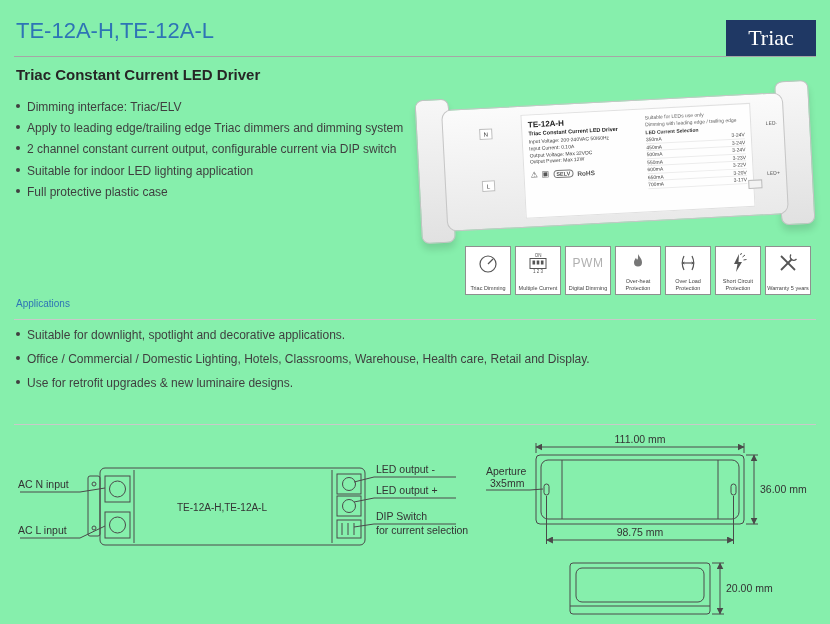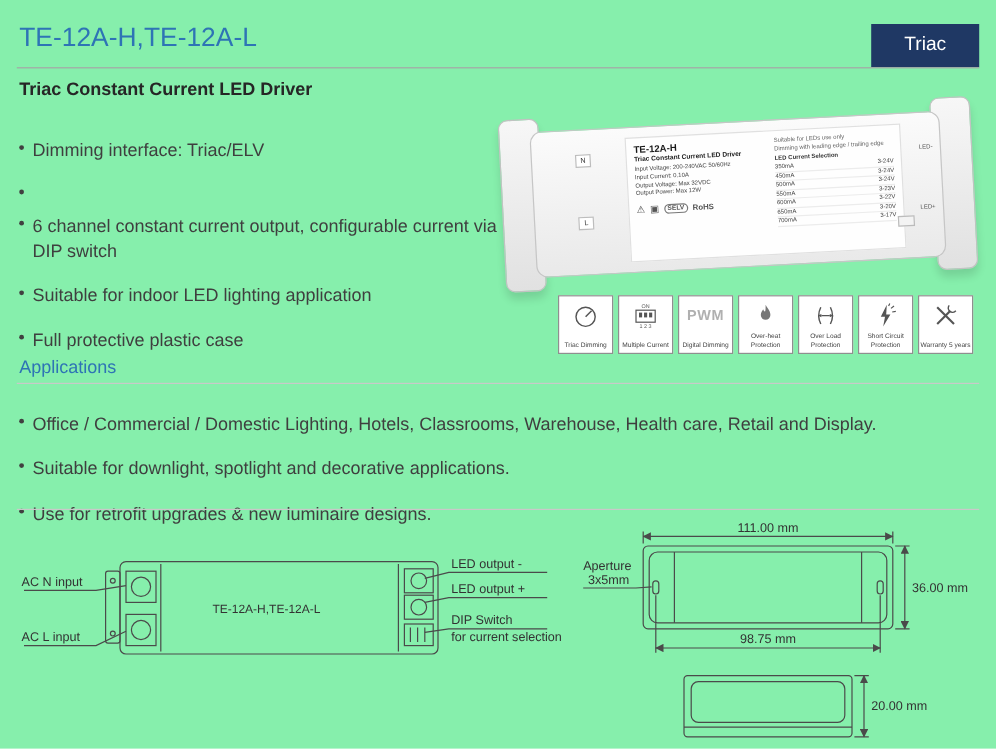--- a/index.html
+++ b/index.html
@@ -2,32 +2,32 @@
 <html><head>
 <meta charset="utf-8">
 <style>
   * { margin:0; padding:0; box-sizing:border-box; }
   html,body { background:#ffffff; }
   body { font-family:"Liberation Sans", sans-serif; }
   .page { position:relative; width:830px; height:624px; background:#86efac; overflow:hidden; }
 
   .title { position:absolute; left:16px; top:18px; font-size:22px; color:#2e74b5; }
   .brand { position:absolute; right:14px; top:20px; width:90px; height:36px; background:#1f3864; color:#fff;
-           font-size:16px; display:flex; align-items:center; justify-content:center; }
+           font-size:22px; display:flex; align-items:center; justify-content:center;font-family:Liberation Serif, serif; }
   .hr { position:absolute; left:14px; right:14px; border-top:1px solid #a6a6a6; }
   .hr-top { top:56px; }
   .hr-app { top:319px; border-color:#c9c9c9; }
   .hr-mech { top:424px; border-color:#c9c9c9; }
   .subtitle { position:absolute; left:16px; top:66px; font-size:15px; font-weight:bold; color:#262626; }
 
   .features { position:absolute; left:16px; top:99px; width:402px; }
-  .feat, .app-row { display:flex; gap:7px; margin-bottom:5px; font-size:15px; line-height:1.35; color:#3f3f3f;margin-top:17px; }
+  .feat, .app-row { display:flex; gap:7px; margin-bottom:5px; font-size:12px; line-height:1.35; color:#3f3f3f; }
   .dot { flex:none; width:4px; height:4px; border-radius:50%; background:#404040; margin-top:5px; }
 
-  .sec-head { position:absolute; left:16px; font-size:15px; color:#2e74b5; }
+  .sec-head { position:absolute; left:16px; font-size:10px; color:#2e74b5; }
   .app-head { top:298px; }
   .mech-head { top:402px; }
   .apps { position:absolute; left:16px; top:327px; width:800px; }
   .apps .app-row { margin-bottom:8px; }
 
   
   .photo { position:absolute; left:418px; top:88px; width:394px; height:148px; }
   .device { position:absolute; inset:0; transform:rotate(-3deg); }
   .flange { position:absolute; top:2px; bottom:2px; width:34px; background:linear-gradient(180deg,#f7f7f7,#e1e1e1);
             border:1px solid #c2c2c2; border-radius:8px; box-shadow:0 6px 7px rgba(0,0,0,0.12); }
@@ -54,21 +54,21 @@
   .term-n { left:36px; top:20px; } .term-l { left:36px; top:72px; }
   .led-lab { position:absolute; right:6px; font-size:5px; color:#555; }
   .led-minus { top:26px; } .led-plus { top:76px; }
   .dev-dip { position:absolute; right:24px; bottom:26px; width:14px; height:9px; border:1px solid #bbb; background:#f3f3f3; }
 
   
   .badges { position:absolute; left:465px; top:246px; display:flex; gap:4px; }
   .badge { width:46px; height:49px; border:1px solid #8f8f8f; background:#fff; position:relative; }
   .badge-icon { position:absolute; top:2px; left:0; right:0; height:27px; display:flex; align-items:center; justify-content:center; }
   .badge-cap { position:absolute; bottom:2px; left:1px; right:1px; text-align:center; font-size:5.5px; line-height:1.25; color:#444; }
-  .pwm-big { font-size:12px; font-weight:700; color:#b0b0b0; letter-spacing:0.5px; }
+  .pwm-big { font-size:12px; font-weight:400; color:#b0b0b0; letter-spacing:0.5px; }
 
   .mech { position:absolute; left:0; top:432px; }
   .mech text { font-family:"Liberation Sans", sans-serif; }
 </style>
 </head>
 <body>
 
 <div class="page">
 
   <div class="title">TE-12A-H,TE-12A-L</div>
@@ -76,24 +76,25 @@
   <div class="hr hr-top"></div>
   <div class="subtitle">Triac Constant Current LED Driver</div>
 
   <div class="features">
     <div class="feat">
         <span class="dot"></span>
         <span>Dimming interface: Triac/ELV</span>
       </div>
     <div class="feat">
         <span class="dot"></span>
-      </div>
-    <div class="feat">
-        <span class="dot"></span>
-        <span>6 channel constant current output, configurable current via DIP switch</span>
+        <span>Apply to leading edge/trailing edge Triac dimmers and dimming system</span>
+      </div>
+    <div class="feat">
+        <span class="dot"></span>
+        <span>2 channel constant current output, configurable current via DIP switch</span>
       </div>
     <div class="feat">
         <span class="dot"></span>
         <span>Suitable for indoor LED lighting application</span>
       </div>
     <div class="feat">
         <span class="dot"></span>
         <span>Full protective plastic case</span>
       </div>
   </div>
@@ -233,25 +234,25 @@
       </div>
       <div class="badge-cap">Warranty 5 years</div>
     </div>
   </div>
 
   <div class="sec-head app-head">Applications</div>
   <div class="hr hr-app"></div>
   <div class="apps">
     <div class="app-row">
         <span class="dot"></span>
+        <span>Suitable for downlight, spotlight and decorative applications.</span>
+      </div>
+    <div class="app-row">
+        <span class="dot"></span>
         <span>Office / Commercial / Domestic Lighting, Hotels, Classrooms, Warehouse, Health care, Retail and Display.</span>
-      </div>
-    <div class="app-row">
-        <span class="dot"></span>
-        <span>Suitable for downlight, spotlight and decorative applications.</span>
       </div>
     <div class="app-row">
         <span class="dot"></span>
         <span>Use for retrofit upgrades &amp; new luminaire designs.</span>
       </div>
   </div>
 
   <div class="hr hr-mech"></div>
 
   <svg class="mech" width="830" height="192" viewBox="0 0 830 192">

